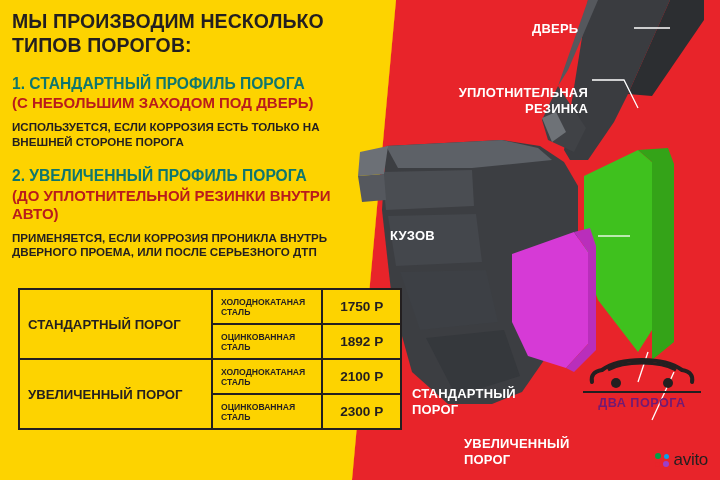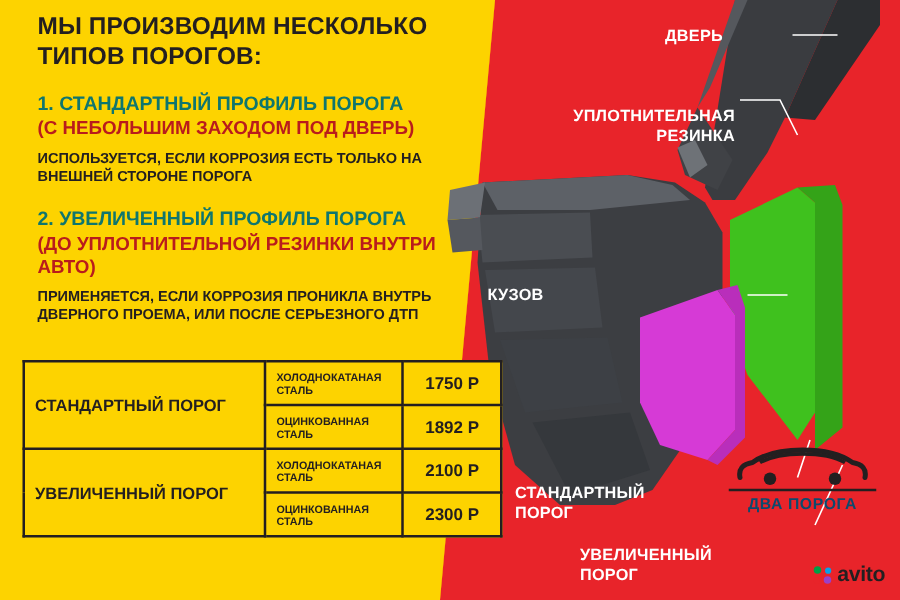--- a/index.html
+++ b/index.html
@@ -21,21 +21,21 @@
   .red-panel .yellow-wedge{
     position:absolute; left:0; top:0; width:60px; height:480px;
     background:#fdd300;
     clip-path: polygon(0 0, 44px 0, 0 480px, 0 480px);
   }
 
   
   .illus{ position:absolute; left:352px; top:0; width:368px; height:480px; }
 
   
-  .txt{ position:absolute; left:30px; top:10px; width:350px; color:#231f20; }
+  .txt{ position:absolute; left:12px; top:10px; width:350px; color:#231f20; }
   .h1{
     font-size:19.5px; font-weight:bold; line-height:1.22; letter-spacing:.1px;
     text-transform:uppercase;
   }
   .sec{ margin-top:17px; }
   .sec-title{
     font-size:15.6px; font-weight:bold; color:#0f766e; line-height:1.2;
     text-transform:uppercase;
   }
   .sec-sub{
@@ -58,33 +58,33 @@
     color:#231f20;
     vertical-align:middle;
   }
   .tbl .name{ font-size:13.2px; font-weight:bold; width:182px; text-transform:uppercase; }
   .tbl .mat{ font-size:8.6px; font-weight:bold; width:104px; height:35px; text-transform:uppercase; }
   .tbl .price{ font-size:13.6px; font-weight:bold; width:74px; text-align:center; }
 
   
   .logo{
     position:absolute; right:14px; bottom:52px; width:128px; height:72px;
-    color:#0c4a6e; text-align:center;
+    color:#701a75; text-align:center;
   }
   .logo .car{ width:112px; height:34px; margin:0 auto; display:block; }
   .logo .name{
     font-size:12.6px; font-weight:bold; letter-spacing:.5px; margin-top:1px;
     border-top:2px solid #231f20; padding-top:3px; width:118px; margin-left:auto; margin-right:auto;
   }
 
   
   .avito{
     position:absolute; right:12px; bottom:10px;
     display:flex; align-items:center; gap:4px;
-    font-size:17px; font-weight:bold; color:#231f20; letter-spacing:-.3px;
+    font-size:17px; font-weight:normal; color:#231f20; letter-spacing:-.3px;
   }
   .avito .dots{ width:15px; height:15px; position:relative; }
   .avito .dots i{ position:absolute; border-radius:50%; display:block; }
   .avito .d1{ width:6px;height:6px; background:#00a046; left:0; top:0;}
   .avito .d2{ width:5px;height:5px; background:#0af; left:9px; top:1px; background:#0aa0e8;}
   .avito .d3{ width:5px;height:5px; background:#e8242a; left:0; top:9px;}
   .avito .d4{ width:6px;height:6px; background:#9b3fc9; left:8px; top:8px;}
 
   
   .lbl{

